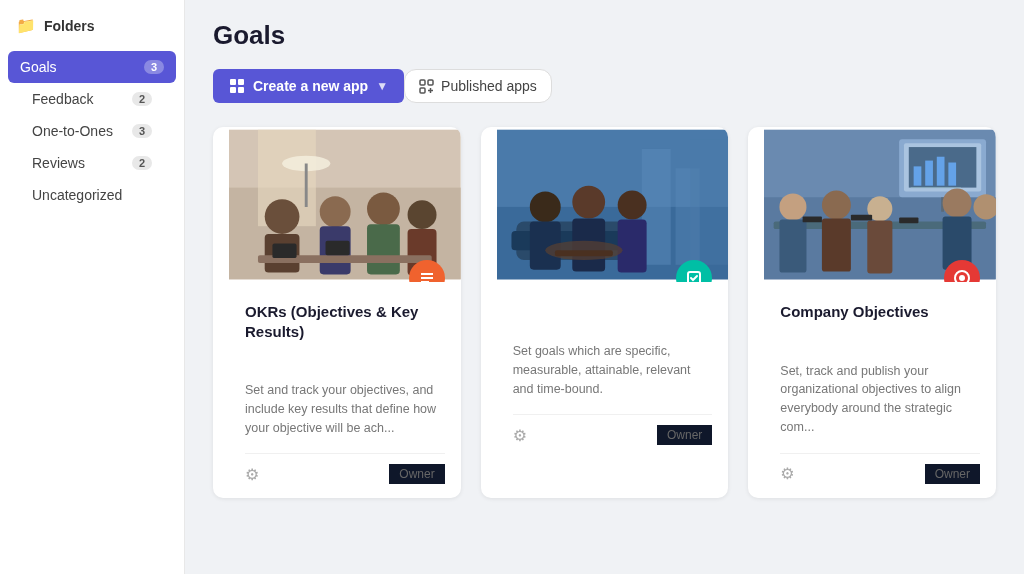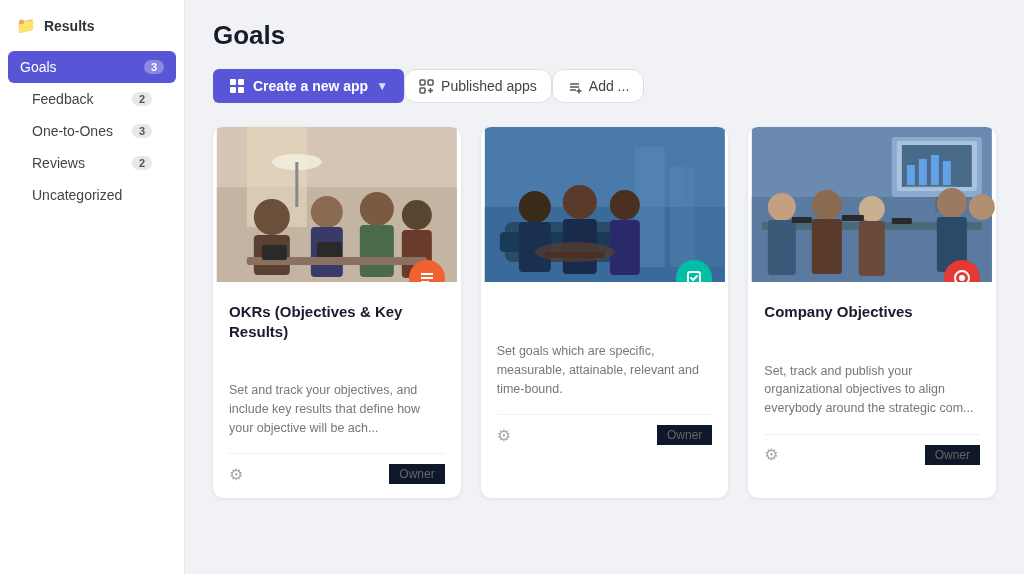--- a/index.html
+++ b/index.html
@@ -119,20 +119,21 @@
       display: grid;
       grid-template-columns: repeat(3, 1fr);
       gap: 20px;
     }
     .card {
       background: #fff;
       border-radius: 10px;
       overflow: hidden;
       box-shadow: 0 1px 4px rgba(0,0,0,0.08);
       position: relative;
+      padding-left: 16px;
     }
     .card-img-placeholder {
       width: 100%;
       height: 155px;
       position: relative;
       overflow: hidden;
     }
     .card-icon-badge {
       position: absolute;
       bottom: -14px;
@@ -185,21 +186,21 @@
     }
 
     
   </style>
 </head>
 <body>
 
 <aside class="sidebar">
   <div class="sidebar-header">
     <span class="folder-icon">📁</span>
-    <span>Results</span>
+    <span>Folders</span>
   </div>
 
   <div class="sidebar-item active">
     <span class="item-label">Goals</span>
     <span class="badge">3</span>
   </div>
   <div class="sidebar-item">
     <span class="item-label">Feedback</span>
     <span class="badge">2</span>
   </div>
@@ -233,30 +234,20 @@
     <button class="btn-secondary">
       <svg width="15" height="15" viewBox="0 0 15 15" fill="#555">
         <rect x="1" y="1" width="5" height="5" rx="1" fill="none" stroke="#555" stroke-width="1.5"></rect>
         <rect x="9" y="1" width="5" height="5" rx="1" fill="none" stroke="#555" stroke-width="1.5"></rect>
         <rect x="1" y="9" width="5" height="5" rx="1" fill="none" stroke="#555" stroke-width="1.5"></rect>
         <line x1="9" y1="11.5" x2="14" y2="11.5" stroke="#555" stroke-width="1.5"></line>
         <line x1="11.5" y1="9" x2="11.5" y2="14" stroke="#555" stroke-width="1.5"></line>
       </svg>
       <span>Published apps</span>
     </button>
-    <button class="btn-secondary">
-      <svg width="15" height="15" viewBox="0 0 15 15" fill="#555">
-        <line x1="3" y1="5" x2="12" y2="5" stroke="#555" stroke-width="1.5"></line>
-        <line x1="3" y1="8" x2="12" y2="8" stroke="#555" stroke-width="1.5"></line>
-        <line x1="3" y1="11" x2="9" y2="11" stroke="#555" stroke-width="1.5"></line>
-        <line x1="12" y1="9.5" x2="12" y2="14.5" stroke="#555" stroke-width="1.5"></line>
-        <line x1="9.5" y1="12" x2="14.5" y2="12" stroke="#555" stroke-width="1.5"></line>
-      </svg>
-      <span>Add ...</span>
-    </button>
   </div>
 
   <div class="cards-grid">
 
     <div class="card">
       <div class="card-img-placeholder">
         <svg width="100%" height="155" viewBox="0 0 240 155" xmlns="http://www.w3.org/2000/svg">
           <rect width="240" height="155" fill="#d4c5b5"></rect>
           <rect x="0" y="60" width="240" height="95" fill="#c4b4a2"></rect>
 

